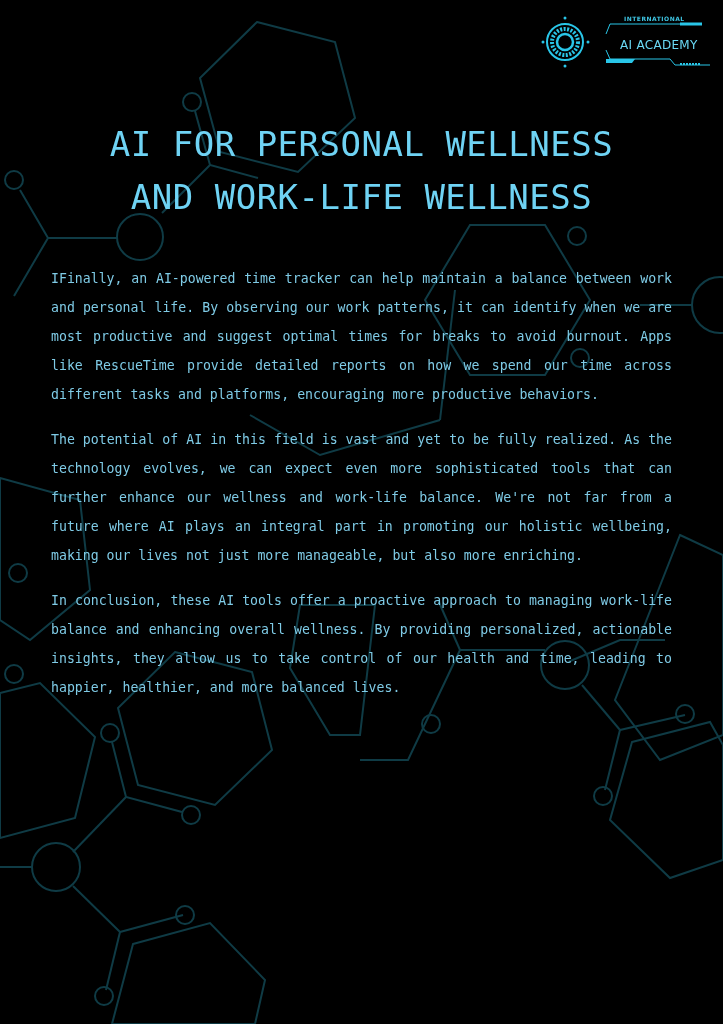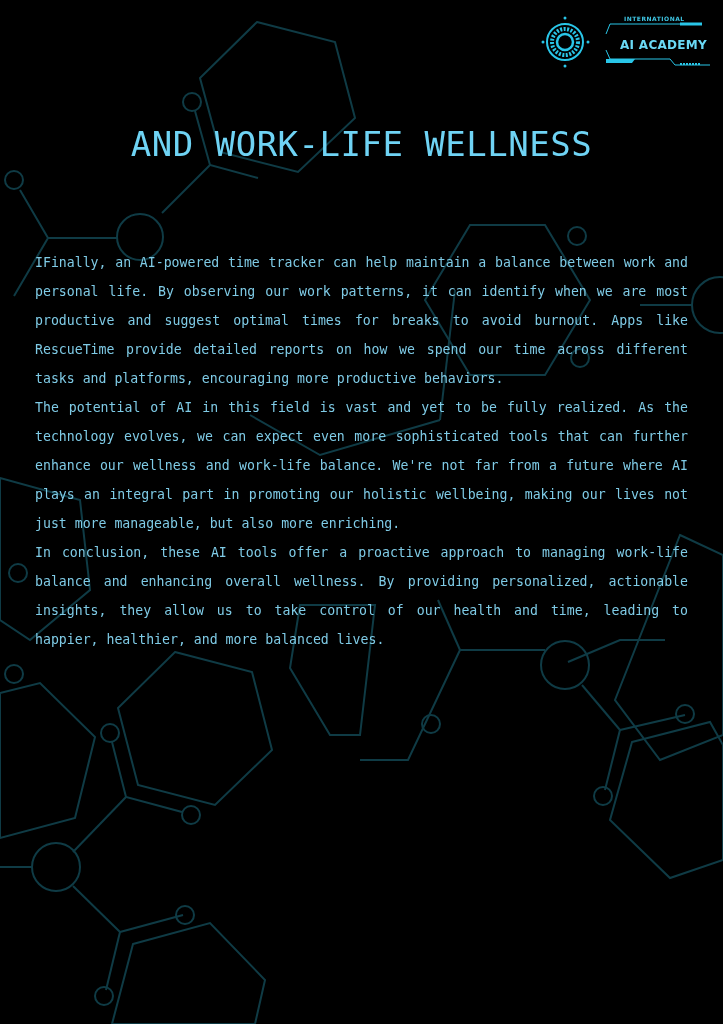--- a/index.html
+++ b/index.html
@@ -9,33 +9,32 @@
   }
   #bg { position: absolute; left: 0; top: 0; width: 723px; height: 1024px; }
   .logo { position: absolute; left: 540px; top: 12px; width: 170px; height: 58px; }
   .logo .intl {
     position: absolute; left: 84px; top: 3px; font-size: 6px; font-weight: bold;
     color: #3fc6e4; letter-spacing: 0.5px;
   }
   .logo .name {
     position: absolute; left: 80px; top: 26px; font-size: 12px; color: #6ad9f5;
     letter-spacing: 0.3px;
-    font-weight: bold;
   }
   .title {
     position: absolute; left: 0; top: 118px; width: 723px; text-align: center;
     color: #6fd3f4; font-family: "DejaVu Sans Mono", monospace;
     font-size: 34px; line-height: 53px; letter-spacing: 0.5px;
   }
   .body-text {
     position: absolute; left: 35px; top: 248px; width: 653px;
     color: #7fcbe6; font-family: "DejaVu Sans Mono", monospace;
     font-size: 13.2px; line-height: 29px; text-align: justify;
   }
-  .body-text p { margin: 0; text-align-last: left; }
+  .body-text p { margin: 16px; text-align-last: left; }
 </style>
 </head>
 <body>
 
 <svg id="bg" viewBox="0 0 723 1024" xmlns="http://www.w3.org/2000/svg">
   <g fill="none" stroke="#0f3b45" stroke-width="2">
 
     <polygon points="257,22 335,42 355,118 298,172 220,152 200,78"></polygon>
     <circle cx="192" cy="102" r="9"></circle>
     <path d="M195,111 L210,165 L258,178"></path>
@@ -107,20 +106,21 @@
       <circle cx="3" cy="30" r="1.5"></circle>
       <circle cx="48" cy="30" r="1.5"></circle>
       <polygon points="66,47 95,47 92,51 66,51"></polygon>
     </g>
   </svg>
   <span class="intl">INTERNATIONAL</span>
   <span class="name">AI ACADEMY</span>
 </div>
 
 <h1 class="title" style="margin:0;font-weight:normal;">
+  <div>AI FOR PERSONAL WELLNESS</div>
   <div>AND WORK-LIFE WELLNESS</div>
 </h1>
 
 <div class="body-text">
   <p>IFinally, an AI-powered time tracker can help maintain a balance between work and personal life. By observing our work patterns, it can identify when we are most productive and suggest optimal times for breaks to avoid burnout. Apps like RescueTime provide detailed reports on how we spend our time across different tasks and platforms, encouraging more productive behaviors.</p>
   <p>The potential of AI in this field is vast and yet to be fully realized. As the technology evolves, we can expect even more sophisticated tools that can further enhance our wellness and work-life balance. We're not far from a future where AI plays an integral part in promoting our holistic wellbeing, making our lives not just more manageable, but also more enriching.</p>
   <p>In conclusion, these AI tools offer a proactive approach to managing work-life balance and enhancing overall wellness. By providing personalized, actionable insights, they allow us to take control of our health and time, leading to happier, healthier, and more balanced lives.</p>
 </div>
 
 </body></html>

